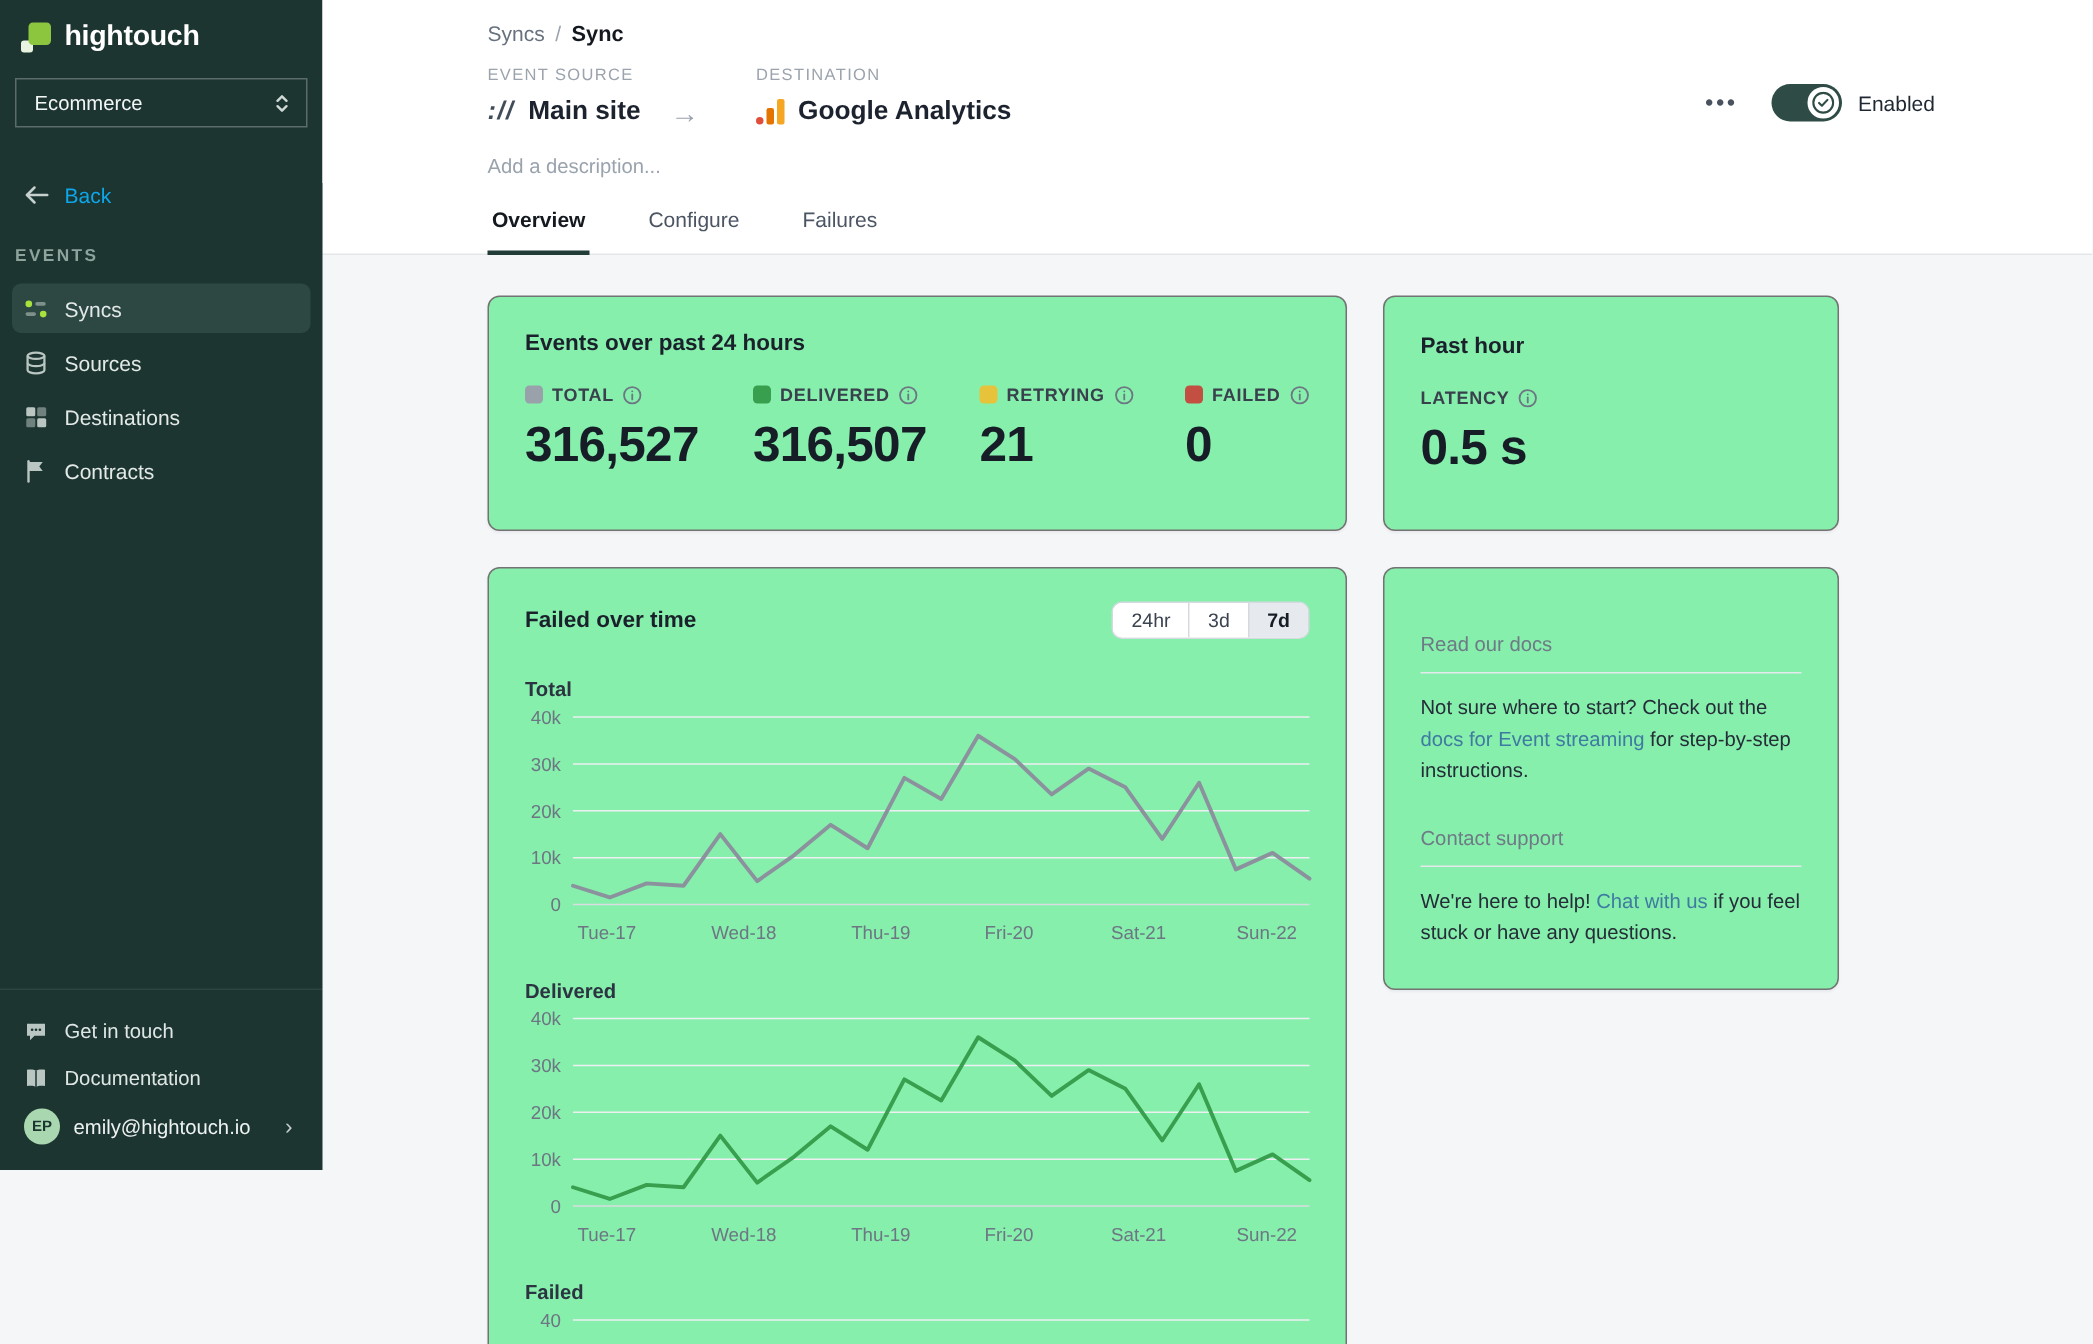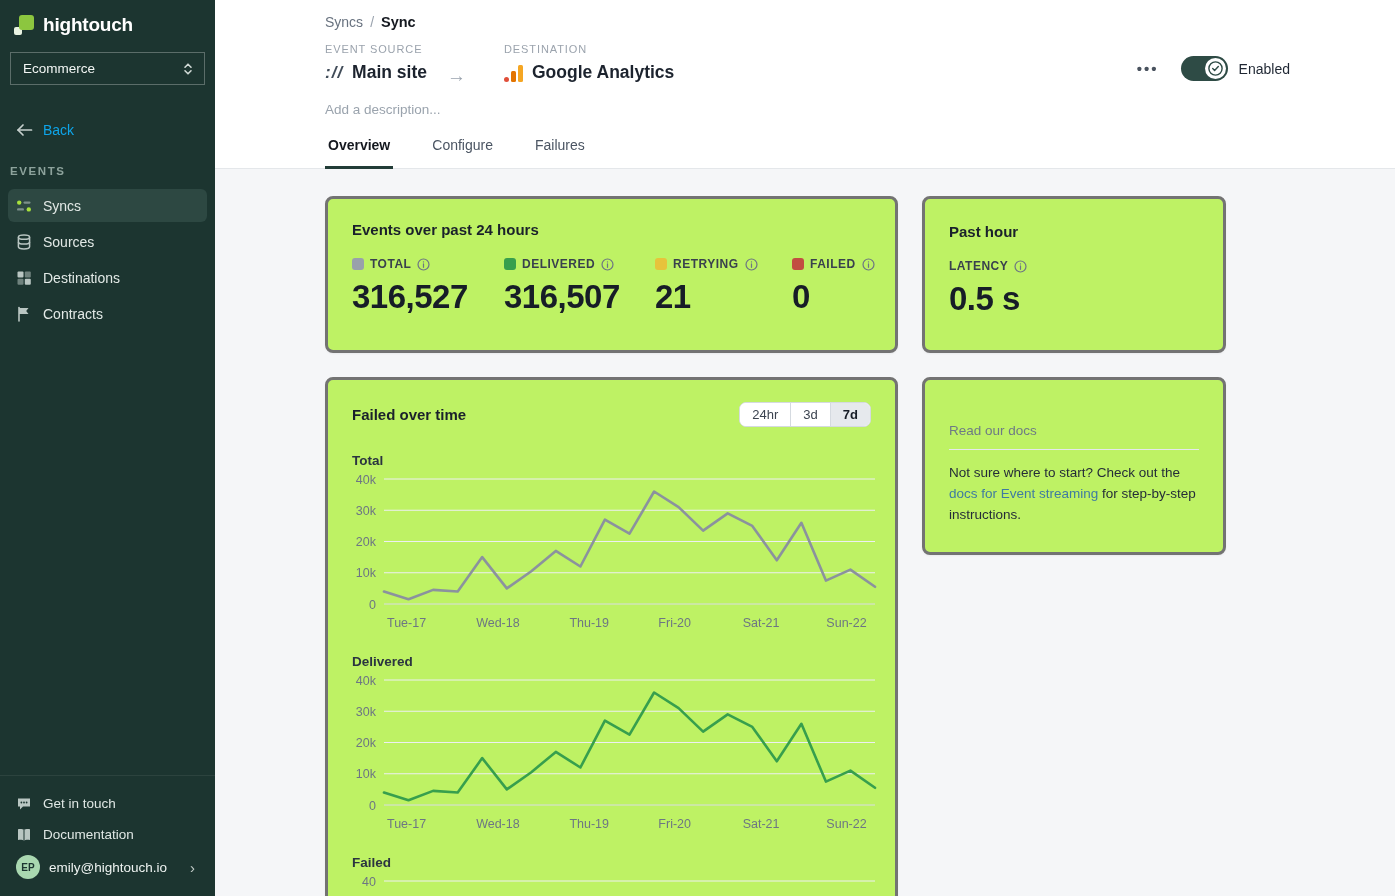--- a/index.html
+++ b/index.html
@@ -1,20 +1,20 @@
 <!DOCTYPE html>
 <html><head>
 <meta charset="utf-8">
 <style>
   * { margin:0; padding:0; box-sizing:border-box; }
   html,body { width:1395px; height:896px; overflow:hidden; }
   body { font-family:"Liberation Sans", sans-serif; background:#f5f6f8; display:flex; color:#1a212b; }
 
   
-  .sidebar { width:215px; height:896px; background:#1c3530; flex:0 0 215px; position:relative; color:#e4eae7; }
+  .sidebar { width:215px; height:780px; background:#1c3530; flex:0 0 215px; position:relative; color:#e4eae7; }
   .logo-row { display:flex; align-items:center; gap:9px; padding:14px 14px 0 14px; }
   .logo-mark { position:relative; width:20px; height:20px; flex:0 0 20px; }
   .logo-mark .sq-green { position:absolute; right:0; top:0; width:15px; height:15px; background:#8cc63f; border-radius:3px; }
   .logo-mark .sq-white { position:absolute; left:0; bottom:0; width:8px; height:8px; background:#e9f3e2; border-radius:2px; }
   .logo-text { font-size:19px; font-weight:700; color:#fff; letter-spacing:-0.2px; }
   .ws-select { margin:16px 10px 0 10px; height:33px; border:1px solid rgba(255,255,255,0.28); border-radius:0;
     display:flex; align-items:center; justify-content:space-between; padding:0 10px 0 12px; cursor:pointer; }
   .ws-select span { font-size:13.5px; color:#f2f6f4; }
   .back-row { display:flex; align-items:center; gap:10px; margin:37px 0 0 16px; font-size:14px; color:#0ea5e9; cursor:pointer; }
   .nav-section-label { margin:27px 0 0 10px; font-size:11.5px; letter-spacing:1.6px; color:#8da39c; font-weight:600; }
@@ -58,21 +58,21 @@
     display:flex; align-items:center; justify-content:center; }
   .toggle-label { font-size:14px; color:#1f2733; }
 
   .tabs { background:#fff; padding:6px 105px 0 110px; border-bottom:1px solid #e4e7ea; display:flex; gap:36px; }
   .tab { font-size:14px; color:#4b5563; padding:10px 3px 13px 3px; cursor:pointer; border-bottom:3px solid transparent; margin-bottom:-1px; }
   .tab.active { color:#14181f; font-weight:600; border-bottom-color:#223c37; }
 
   .content { display:flex; gap:24px; padding:27px 105px 40px 110px; align-items:flex-start; }
   .col-left { width:573px; flex:0 0 573px; }
   .col-right { width:304px; flex:0 0 304px; }
-  .card { background:#bef264; border:3px solid #737373; border-radius:8px; box-shadow:0 1px 2px rgba(16,24,40,0.05); }
+  .card { background:#86efac; border:1px solid #737373; border-radius:8px; box-shadow:0 1px 2px rgba(16,24,40,0.05); }
 
   .stats-card { padding:22px 24px 24px 24px; height:157px; }
   .card-title { font-size:15px; font-weight:700; color:#1a212b; }
   .stats-row { display:flex; margin-top:19px; }
   .stat { flex:0 0 152px; }
   .stat:nth-child(2){ flex-basis:151px; } .stat:nth-child(3){ flex-basis:137px; } .stat:last-child{ flex:1; }
   .stat-head { display:flex; align-items:center; gap:6px; }
   .swatch { width:12px; height:12px; border-radius:3px; flex:0 0 12px; }
   .stat-label { font-size:12px; font-weight:700; color:#39414d; letter-spacing:0.5px; }
   .info-ic { color:#6d7683; display:inline-flex; cursor:pointer; }
@@ -394,16 +394,23 @@
       </section>
 
       <section class="card docs-card">
         <div class="docs-section">
           <div class="docs-heading">Read our docs</div>
           <div class="divider"></div>
           <p class="docs-text">
             <span>Not sure where to start? Check out the </span><a>docs for Event streaming</a><span> for step-by-step instructions.</span>
           </p>
         </div>
+        <div class="docs-section">
+          <div class="docs-heading">Contact support</div>
+          <div class="divider"></div>
+          <p class="docs-text">
+            <span>We're here to help! </span><a>Chat with us</a><span> if you feel stuck or have any questions.</span>
+          </p>
+        </div>
       </section>
     </div>
   </div>
 </div>
 
 </body></html>

